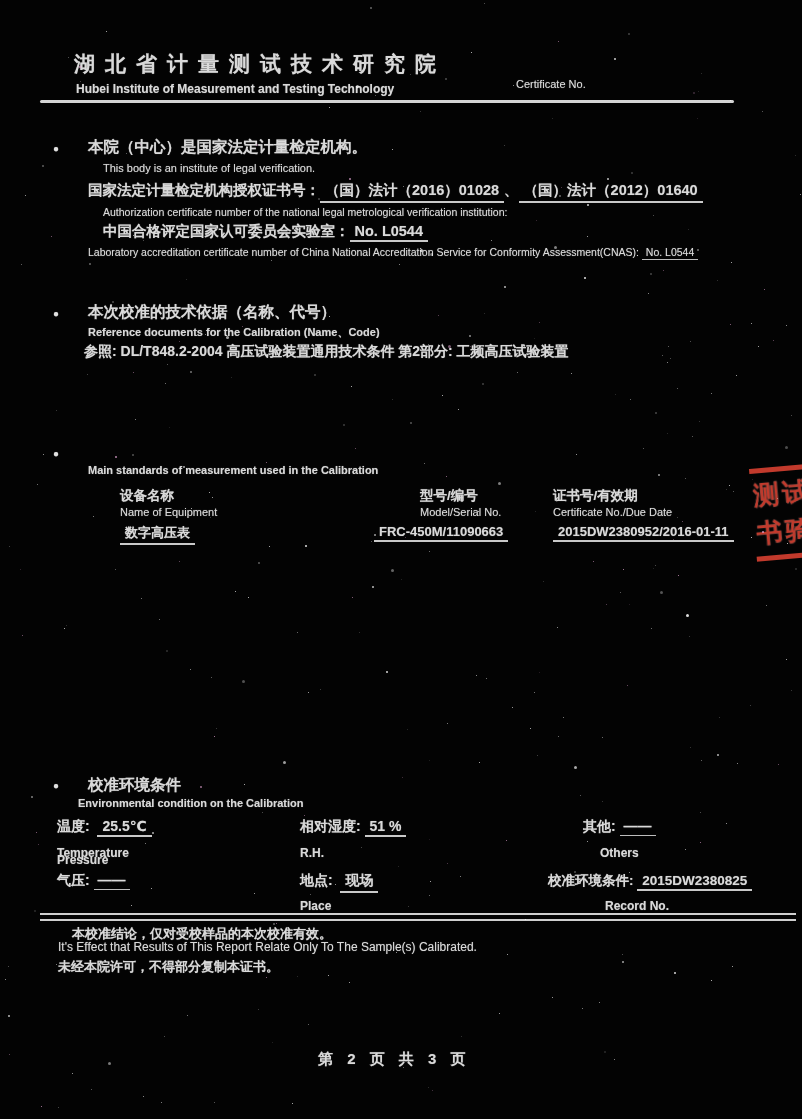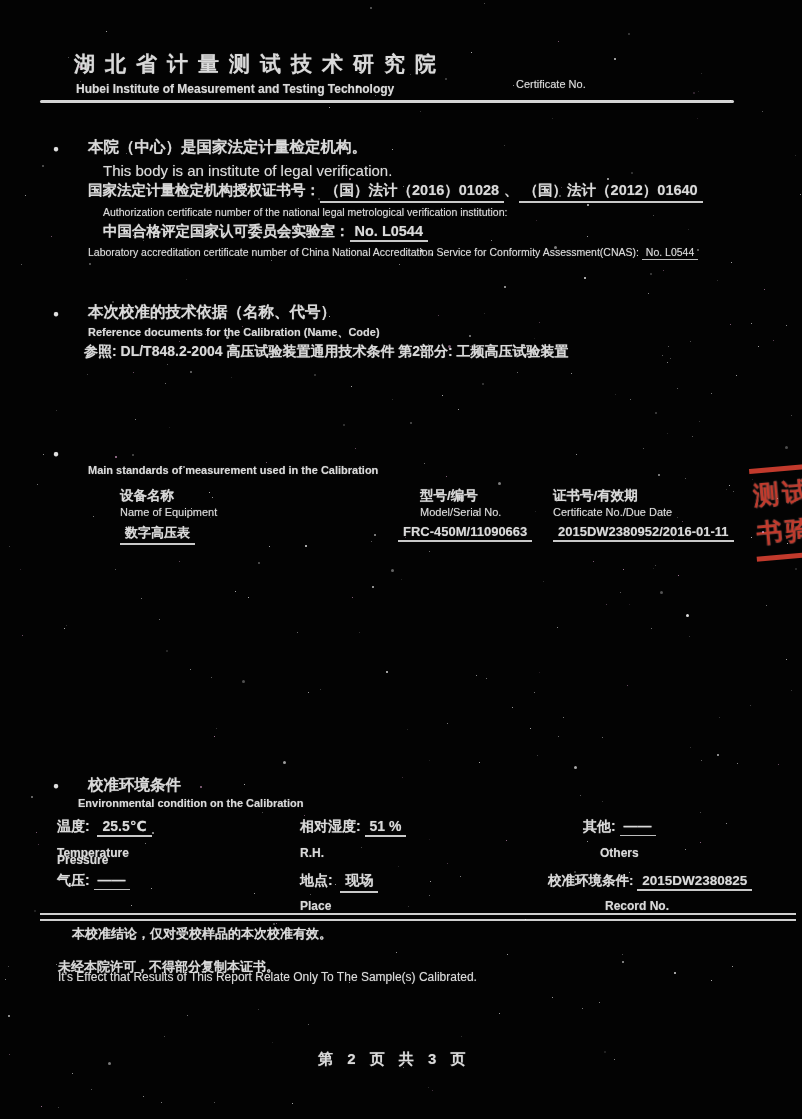--- a/index.html
+++ b/index.html
@@ -23,21 +23,21 @@
   .cert-en      { left:516px; top:78px; font-size:11px; }
   .rule-top     { left:40px; top:100px; width:694px; height:3px; background:#d4d4d4; border-radius:2px; }
 
   
   .bullet { font-size:10px; color:#e0e0e0; }
   .b1 { left:53px; top:143px; } .b2 { left:53px; top:308px; }
   .b3 { left:53px; top:448px; } .b4 { left:53px; top:780px; }
 
   
   .s1-title-cn { left:88px;  top:137px; font-size:15.5px; font-weight:bold; }
-  .s1-title-en { left:103px; top:162px; font-size:15px; }
+  .s1-title-en { left:103px; top:162px; font-size:11px; }
   .s1-auth-cn  { left:88px;  top:181px; font-size:14.5px; font-weight:bold; }
   .s1-auth-en  { left:103px; top:206px; font-size:10.5px; }
   .s1-cnas-cn  { left:103px; top:222px; font-size:14.5px; font-weight:bold; }
   .s1-cnas-en  { left:88px;  top:246px; font-size:10.5px; }
 
   
   .s2-title-cn { left:88px; top:302px; font-size:15.5px; font-weight:bold; }
   .s2-title-en { left:88px; top:325px; font-size:11px; font-weight:bold; }
   .s2-content  { left:84px; top:343px; font-size:14px; font-weight:bold; }
 
@@ -67,21 +67,21 @@
   .f2l { left:300px; top:818px; } .f2e { left:300px; top:846px; }
   .f3l { left:583px; top:818px; } .f3e { left:600px; top:846px; }
   .f4l { left:57px;  top:872px; } .f4e { left:57px;  top:853px; }
   .f5l { left:300px; top:872px; } .f5e { left:300px; top:899px; }
   .f6l { left:548px; top:872px; font-size:13.5px; } .f6e { left:605px; top:899px; }
   .rule-b1 { left:40px; top:913px; width:756px; height:2px; background:#cfcfcf; }
   .rule-b2 { left:40px; top:919px; width:756px; height:2px; background:#cfcfcf; }
 
   
   .note1cn { left:72px; top:925px; font-size:13px; font-weight:bold; }
-  .note1en { left:58px; top:970px; font-size:12px; }
+  .note1en { left:58px; top:940px; font-size:12px; }
   .note2cn { left:58px; top:958px; font-size:13px; font-weight:bold; }
   .pageinfo { left:318px; top:1050px; font-size:15px; font-weight:bold; letter-spacing:5px; }
 
   .speck { border-radius:50%; background:#fff; pointer-events:none; }
 </style>
 </head>
 <body>
 
 <div class="page scanglow">
 
@@ -111,21 +111,21 @@
 
   <div class="bullet b3">●</div>
   <div class="s3-title-en">Main standards of measurement used in the Calibration</div>
   <div class="th-cn c1 thr-cn">设备名称</div>
   <div class="th-en c1 thr-en">Name of Equipment</div>
   <div class="th-cn c2 thr-cn">型号/编号</div>
   <div class="th-en c2 thr-en">Model/Serial No.</div>
   <div class="th-cn c3 thr-cn">证书号/有效期</div>
   <div class="th-en c3 thr-en">Certificate No./Due Date</div>
   <div class="tdr c1"><span class="u">数字高压表</span></div>
-  <div class="tdr" style="left:398px;text-align:right;"><span class="u">FRC-450M/11090663</span></div>
+  <div class="tdr" style="left:374px;text-align:right;"><span class="u">FRC-450M/11090663</span></div>
   <div class="tdr c3"><span class="u">2015DW2380952/2016-01-11</span></div>
 
   <div class="stamp">
     <div class="stamp-bar-top"></div>
     <div class="stamp-row1">测试</div>
     <div class="stamp-row2">书骑</div>
     <div class="stamp-bar-bottom"></div>
   </div>
 
   <div class="bullet b4">●</div>

